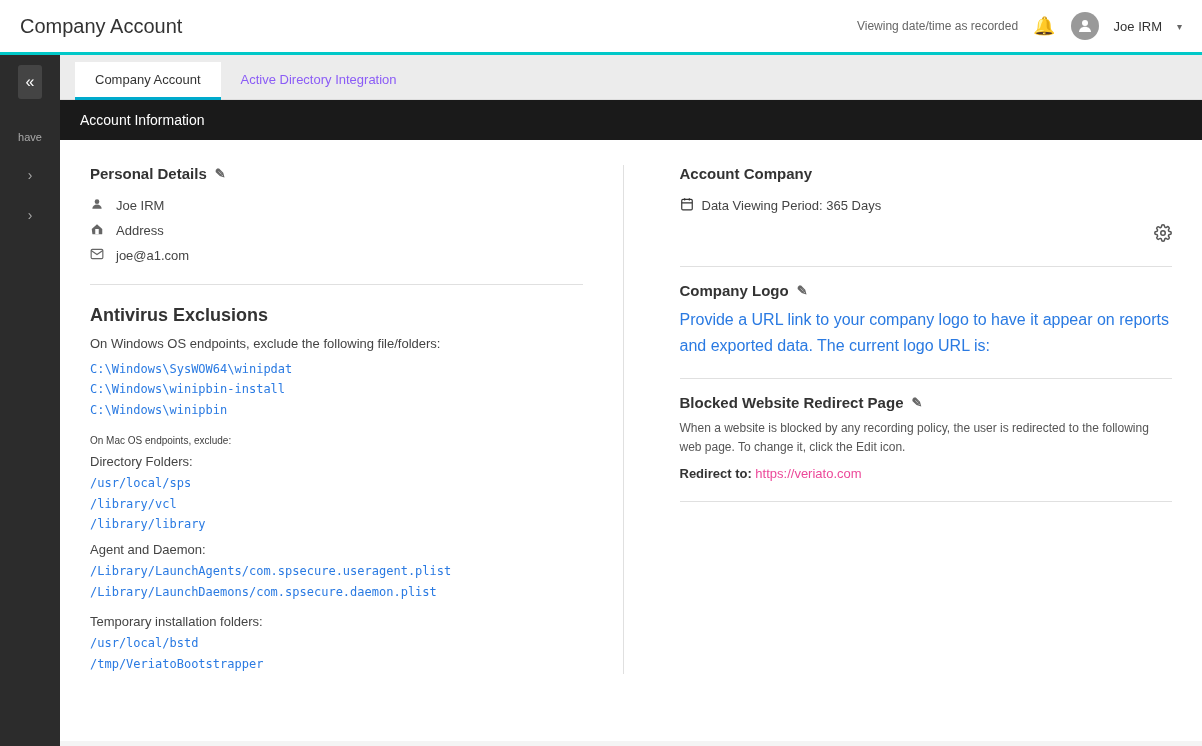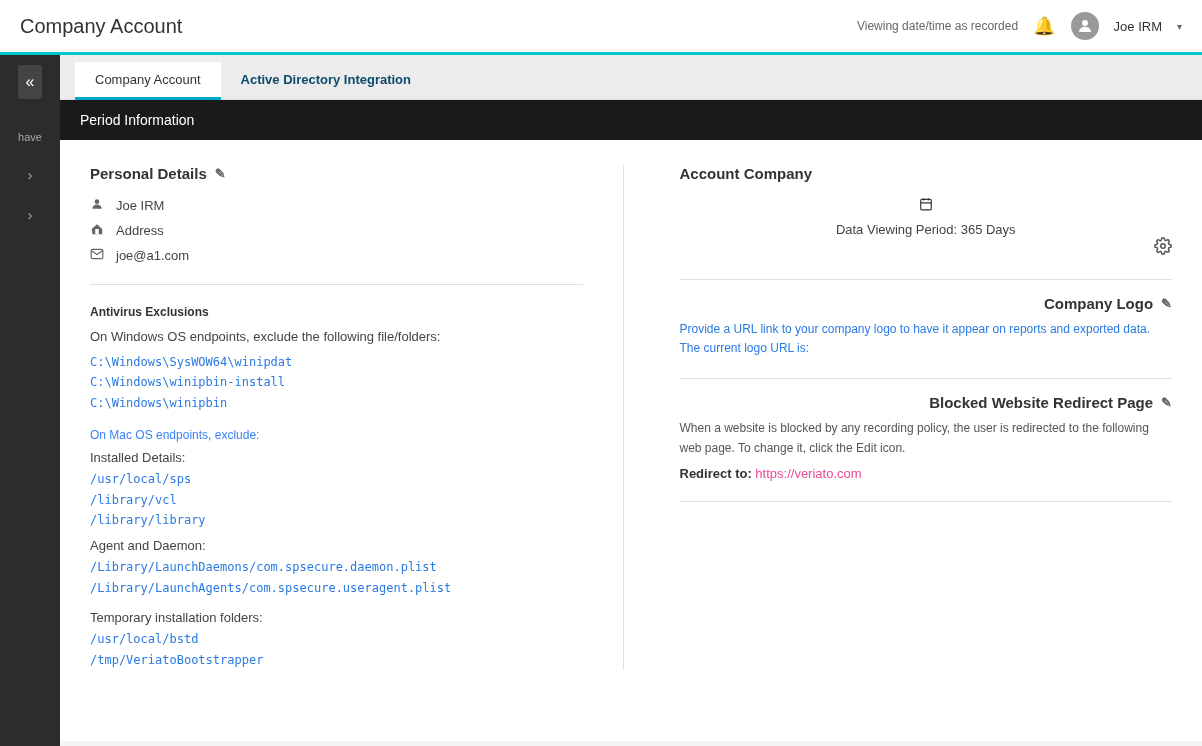--- a/index.html
+++ b/index.html
@@ -105,24 +105,23 @@
       display: flex;
       align-items: flex-end;
       padding: 0 15px;
       border-bottom: 1px solid #ddd;
       height: 45px;
     }
     .tab {
       padding: 10px 20px;
       cursor: pointer;
       font-size: 13px;
-      color: #0c4a6e;
+      color: #8b5cf6;
       border-bottom: 3px solid transparent;
       margin-bottom: -1px;
-      font-weight: bold;
     }
     .tab.active {
       background: #fff;
       color: #333;
       border-bottom: 3px solid #00aacc;
       font-weight: 500;
     }
 
     
     .section-header {
@@ -189,39 +188,39 @@
       width: 16px;
     }
 
     .divider {
       border: none;
       border-top: 1px solid #e0e0e0;
       margin: 20px 0;
     }
 
     .antivirus-title {
-      font-size: 12px;
+      font-size: 18px;
       font-weight: 600;
       color: #333;
       margin-bottom: 10px;
     }
     .antivirus-subtitle {
       font-size: 13px;
       color: #444;
       margin-bottom: 8px;
     }
     .path-item {
       font-size: 12px;
       color: #2a7ae2;
       line-height: 1.7;
       font-family: monospace;
     }
     .macos-subtitle {
-      font-size: 12px;
-      color: #3b82f6;
+      font-size: 10px;
+      color: #404040;
       margin-top: 15px;
       margin-bottom: 5px;
     }
     .folder-label {
       font-size: 13px;
       color: #444;
       margin: 8px 0 4px 0;
     }
     .temp-label {
       font-size: 13px;
@@ -232,42 +231,42 @@
     
     .account-details-section {
       margin-bottom: 20px;
     }
     .data-period-row {
       display: flex;
       align-items: center;
       gap: 8px;
       font-size: 13px;
       color: #444;
-      flex-direction: column;
+      margin-bottom: 10px;
     }
     .cal-icon {
       color: #333;
       font-size: 14px;
     }
     .right-section-header {
       display: flex;
       align-items: center;
-      justify-content: flex-end;
+      justify-content: flex-start;
       margin-bottom: 8px;
     }
     .right-section-title {
       font-size: 15px;
       font-weight: 600;
       color: #333;
       display: flex;
       align-items: center;
       gap: 8px;
     }
     .logo-desc {
-      font-size: 12px;
+      font-size: 16px;
       color: #2a7ae2;
       line-height: 1.6;
       margin-bottom: 15px;
     }
     .redirect-desc {
       font-size: 12px;
       color: #555;
       line-height: 1.6;
       margin-bottom: 8px;
     }
@@ -320,21 +319,21 @@
     </div>
   </div>
 
   <div class="content-area">
 
     <div class="tabs-bar">
       <div class="tab active">Company Account</div>
       <div class="tab">Active Directory Integration</div>
     </div>
 
-    <div class="section-header">Period Information</div>
+    <div class="section-header">Account Information</div>
 
     <div class="page-body">
       <div class="two-col">
 
         <div class="left-col">
 
           <div class="section-title">
             <span>Personal Details</span>
             <span class="edit-icon">✎</span>
           </div>
@@ -370,31 +369,31 @@
 
           <div class="antivirus-title">Antivirus Exclusions</div>
           <div class="antivirus-subtitle">On Windows OS endpoints, exclude the following file/folders:</div>
           <div>
             <div class="path-item">C:\Windows\SysWOW64\winipdat</div>
             <div class="path-item">C:\Windows\winipbin-install</div>
             <div class="path-item">C:\Windows\winipbin</div>
           </div>
 
           <div class="macos-subtitle">On Mac OS endpoints, exclude:</div>
-          <div class="folder-label">Installed Details:</div>
+          <div class="folder-label">Directory Folders:</div>
           <div>
             <div class="path-item">/usr/local/sps</div>
             <div class="path-item">/library/vcl</div>
             <div class="path-item">/library/library</div>
           </div>
 
           <div class="folder-label">Agent and Daemon:</div>
           <div>
+            <div class="path-item">/Library/LaunchAgents/com.spsecure.useragent.plist</div>
             <div class="path-item">/Library/LaunchDaemons/com.spsecure.daemon.plist</div>
-            <div class="path-item">/Library/LaunchAgents/com.spsecure.useragent.plist</div>
           </div>
 
           <div class="temp-label">Temporary installation folders:</div>
           <div>
             <div class="path-item">/usr/local/bstd</div>
             <div class="path-item">/tmp/VeriatoBootstrapper</div>
           </div>
 
         </div>
 

